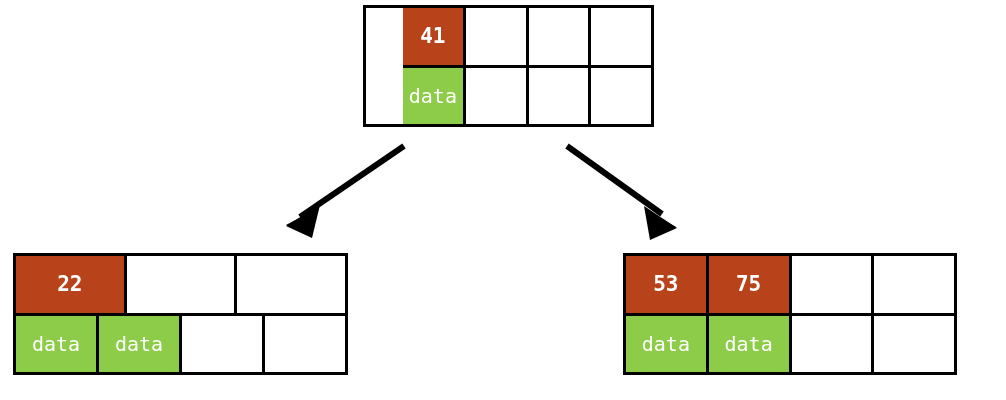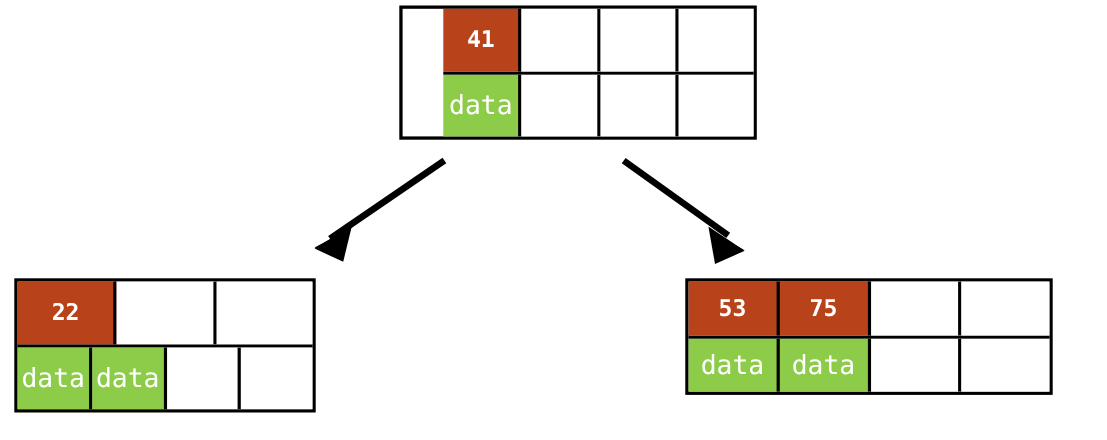--- a/index.html
+++ b/index.html
@@ -55,21 +55,21 @@
   .cell:last-child {
     border-right: none;
   }
   .cell.key {
     background: #b8431a;
     font-size: 21px;
     font-weight: bold;
   }
   .cell.data {
     background: #8dcc48;
-    font-size: 24px;
+    font-size: 20px;
     font-weight: normal;
   }
   .cell.empty {
     background: #ffffff;
   }
 
   
   #arrows {
     position: absolute;
     left: 0;
@@ -92,50 +92,50 @@
       <polygon points="286,226 320,205 312,238" fill="#000000"></polygon>
     </g>
 
     <g>
       <line x1="567" y1="146" x2="662" y2="214" stroke="#000000" stroke-width="6" stroke-linecap="butt"></line>
       <polygon points="676,227 646,210 652,238" fill="#000000"></polygon>
       <polygon points="677,228 644,206 650,240" fill="#000000"></polygon>
     </g>
   </svg>
 
-  <div class="node" style="left:363px; top:5px; width:325px; height:122px;padding-left:37px;">
+  <div class="node" style="left:363px; top:5px; width:291px; height:122px;padding-left:37px;">
     <div class="node-row keys">
       <div class="cell key">41</div>
       <div class="cell empty"></div>
       <div class="cell empty"></div>
       <div class="cell empty"></div>
     </div>
     <div class="node-row values">
       <div class="cell data">data</div>
       <div class="cell empty"></div>
       <div class="cell empty"></div>
       <div class="cell empty"></div>
     </div>
   </div>
 
-  <div class="node" style="left:13px; top:253px; width:274px; height:122px;">
+  <div class="node" style="left:13px; top:253px; width:335px; height:122px;">
     <div class="node-row keys">
       <div class="cell key">22</div>
       <div class="cell empty"></div>
       <div class="cell empty"></div>
     </div>
     <div class="node-row values">
       <div class="cell data">data</div>
       <div class="cell data">data</div>
       <div class="cell empty"></div>
       <div class="cell empty"></div>
     </div>
   </div>
 
-  <div class="node" style="left:623px; top:253px; width:334px; height:106px;">
+  <div class="node" style="left:623px; top:253px; width:334px; height:122px;">
     <div class="node-row keys">
       <div class="cell key">53</div>
       <div class="cell key">75</div>
       <div class="cell empty"></div>
       <div class="cell empty"></div>
     </div>
     <div class="node-row values">
       <div class="cell data">data</div>
       <div class="cell data">data</div>
       <div class="cell empty"></div>

